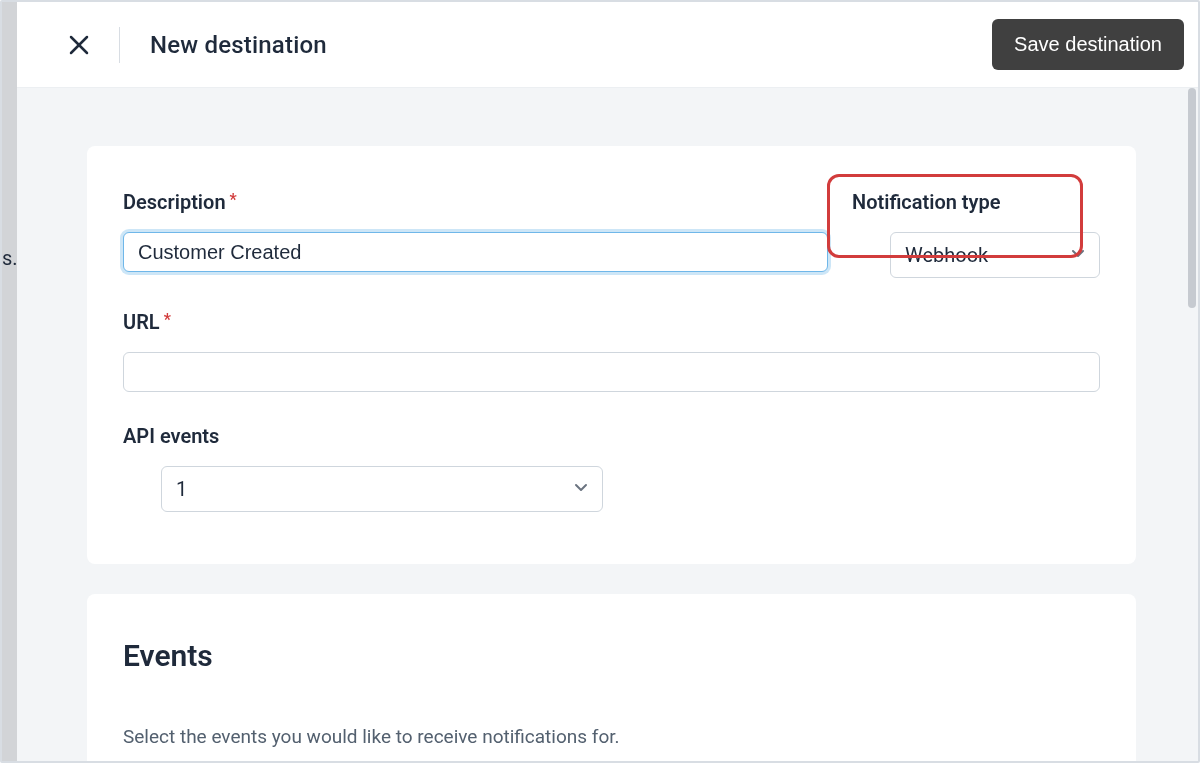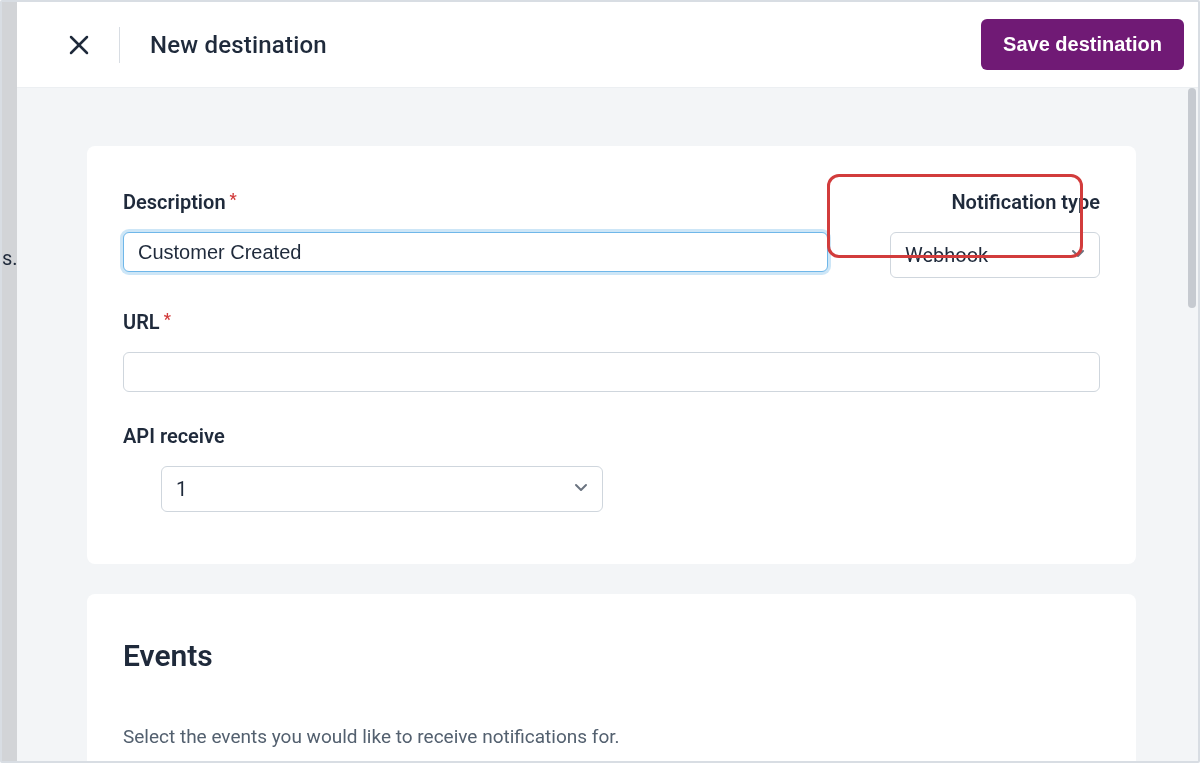--- a/index.html
+++ b/index.html
@@ -11,36 +11,36 @@
   .panel-header {
     height: 86px; background: #fff; display: flex; align-items: center;
     padding: 0 14px 0 48px; border-bottom: 1px solid #eceff2;
   }
   .close-wrap { display: flex; align-items: center; }
   .close-btn { width: 28px; height: 28px; display: flex; align-items: center; justify-content: center; cursor: pointer; color: #1f2a3b; }
   .vline { width: 1px; height: 36px; background: #d8dde3; margin-left: 26px; margin-right: 30px; }
   .title { font-size: 24px; font-weight: 500; color: #1f2a3b; letter-spacing: 0.2px; }
   .spacer { flex: 1; }
   .save-btn {
-    background: #701a75; color: #fff; border: none; border-radius: 6px;
-    font-size: 20px; font-weight: 700; padding: 14px 22px; cursor: pointer;
+    background: #404040; color: #fff; border: none; border-radius: 6px;
+    font-size: 20px; font-weight: 400; padding: 14px 22px; cursor: pointer;
   }
   .scroll-area {
     position: absolute; top: 86px; bottom: 0; left: 0; right: 12px;
     overflow: hidden; padding: 58px 50px 0 70px;
   }
   .card {
     background: #fff; border-radius: 8px; padding: 44px 36px 52px 36px;
     margin-bottom: 30px;
   }
   .label { font-size: 20px; font-weight: 600; color: #1f2a3b; margin-bottom: 18px; display: block; }
   .req { color: #d23c3c; font-size: 16px; margin-left: 4px; vertical-align: top; }
   .row-top { display: flex; gap: 24px; }
   .col-desc { flex: 1 1 auto; min-width: 0; }
-  .col-type { width: 248px; flex: none; text-align: right; }
+  .col-type { width: 248px; flex: none; }
   .input-text {
     width: 100%; height: 40px; border: 1px solid #cfd6dd; border-radius: 6px;
     font-size: 20px; padding: 0 14px; color: #1f2a3b; outline: none; background: #fff;
   }
   .input-text.focused {
     border-color: #6fb7e9; box-shadow: 0 0 0 3px rgba(111,183,233,0.35);
   }
   .field { margin-top: 32px; }
   .select-wrap { position: relative; padding-left: 38px; }
   .select {
@@ -121,21 +121,21 @@
         <div class="highlight-ring" style="left: 740px; top: 28px; width: 256px; height: 84px;"></div>
 
         <div class="field">
           <label class="label">
             <span>URL</span><span class="req">*</span>
           </label>
           <input type="text" class="input-text" value="" style="">
         </div>
 
         <div class="field">
-          <label class="label">API receive</label>
+          <label class="label">API events</label>
           <div class="select-wrap api-select">
             <div class="select">
               <span>1</span>
             </div>
             <span class="select-caret">
               <svg width="16" height="16" viewBox="0 0 16 16" fill="none" stroke="currentColor" stroke-width="2" stroke-linecap="round" stroke-linejoin="round">
                   <polyline points="3 6 8 11 13 6"></polyline>
                 </svg>
             </span>
           </div>

